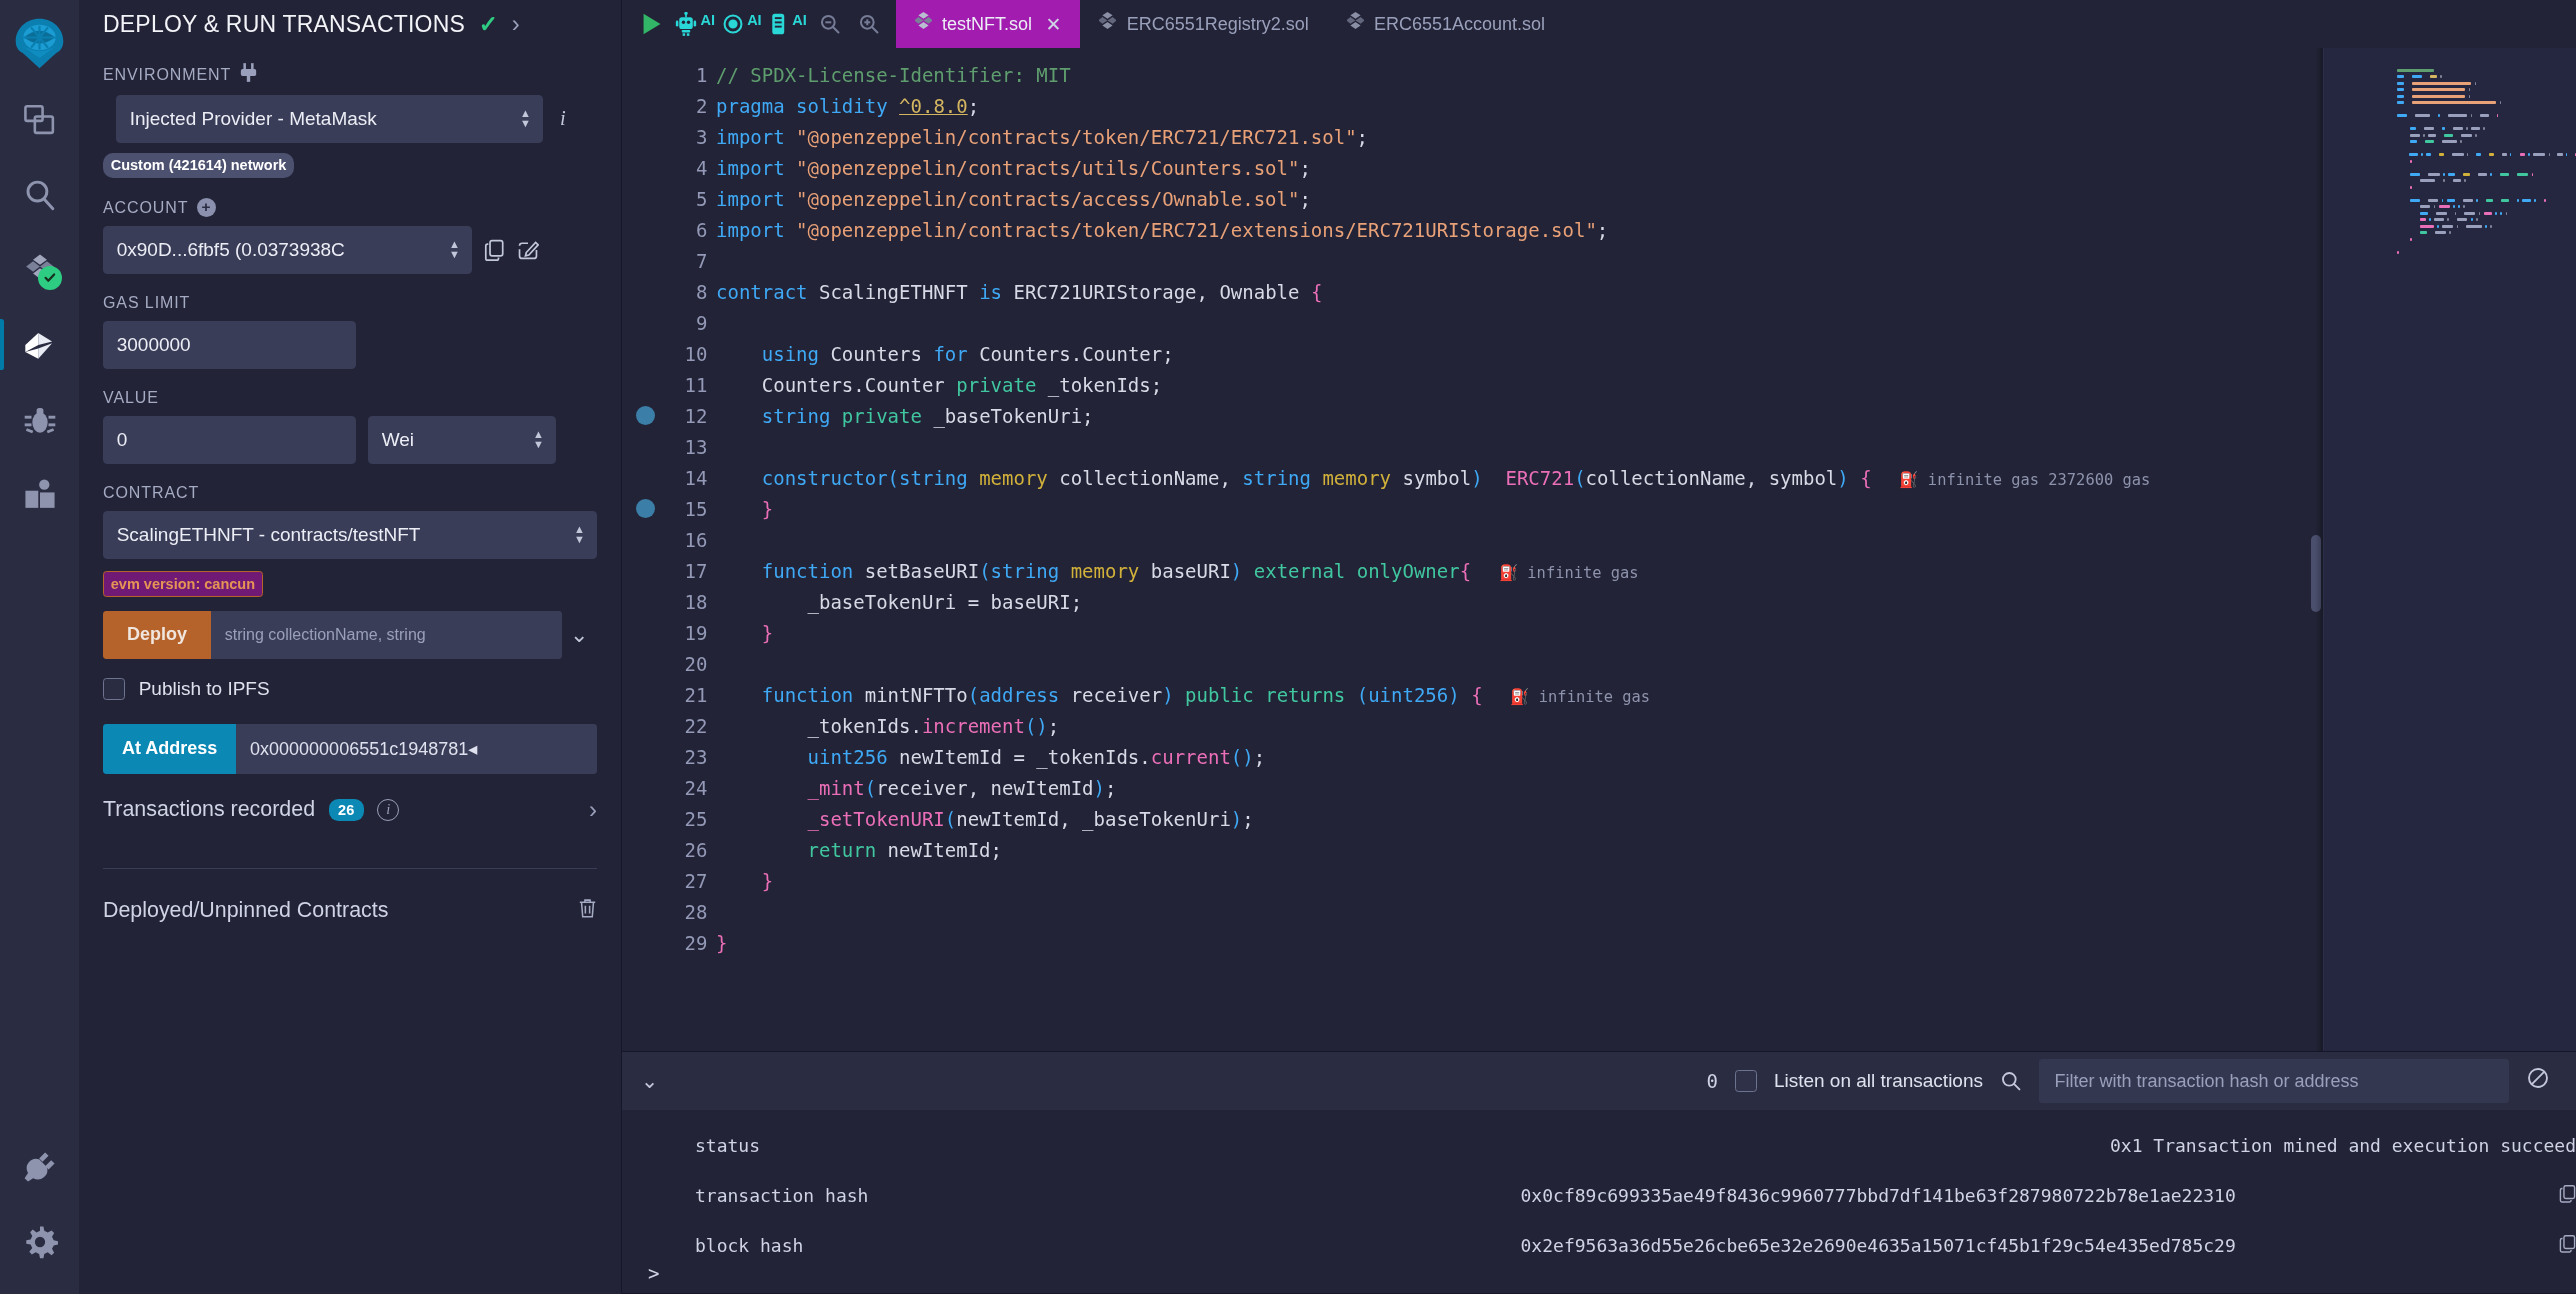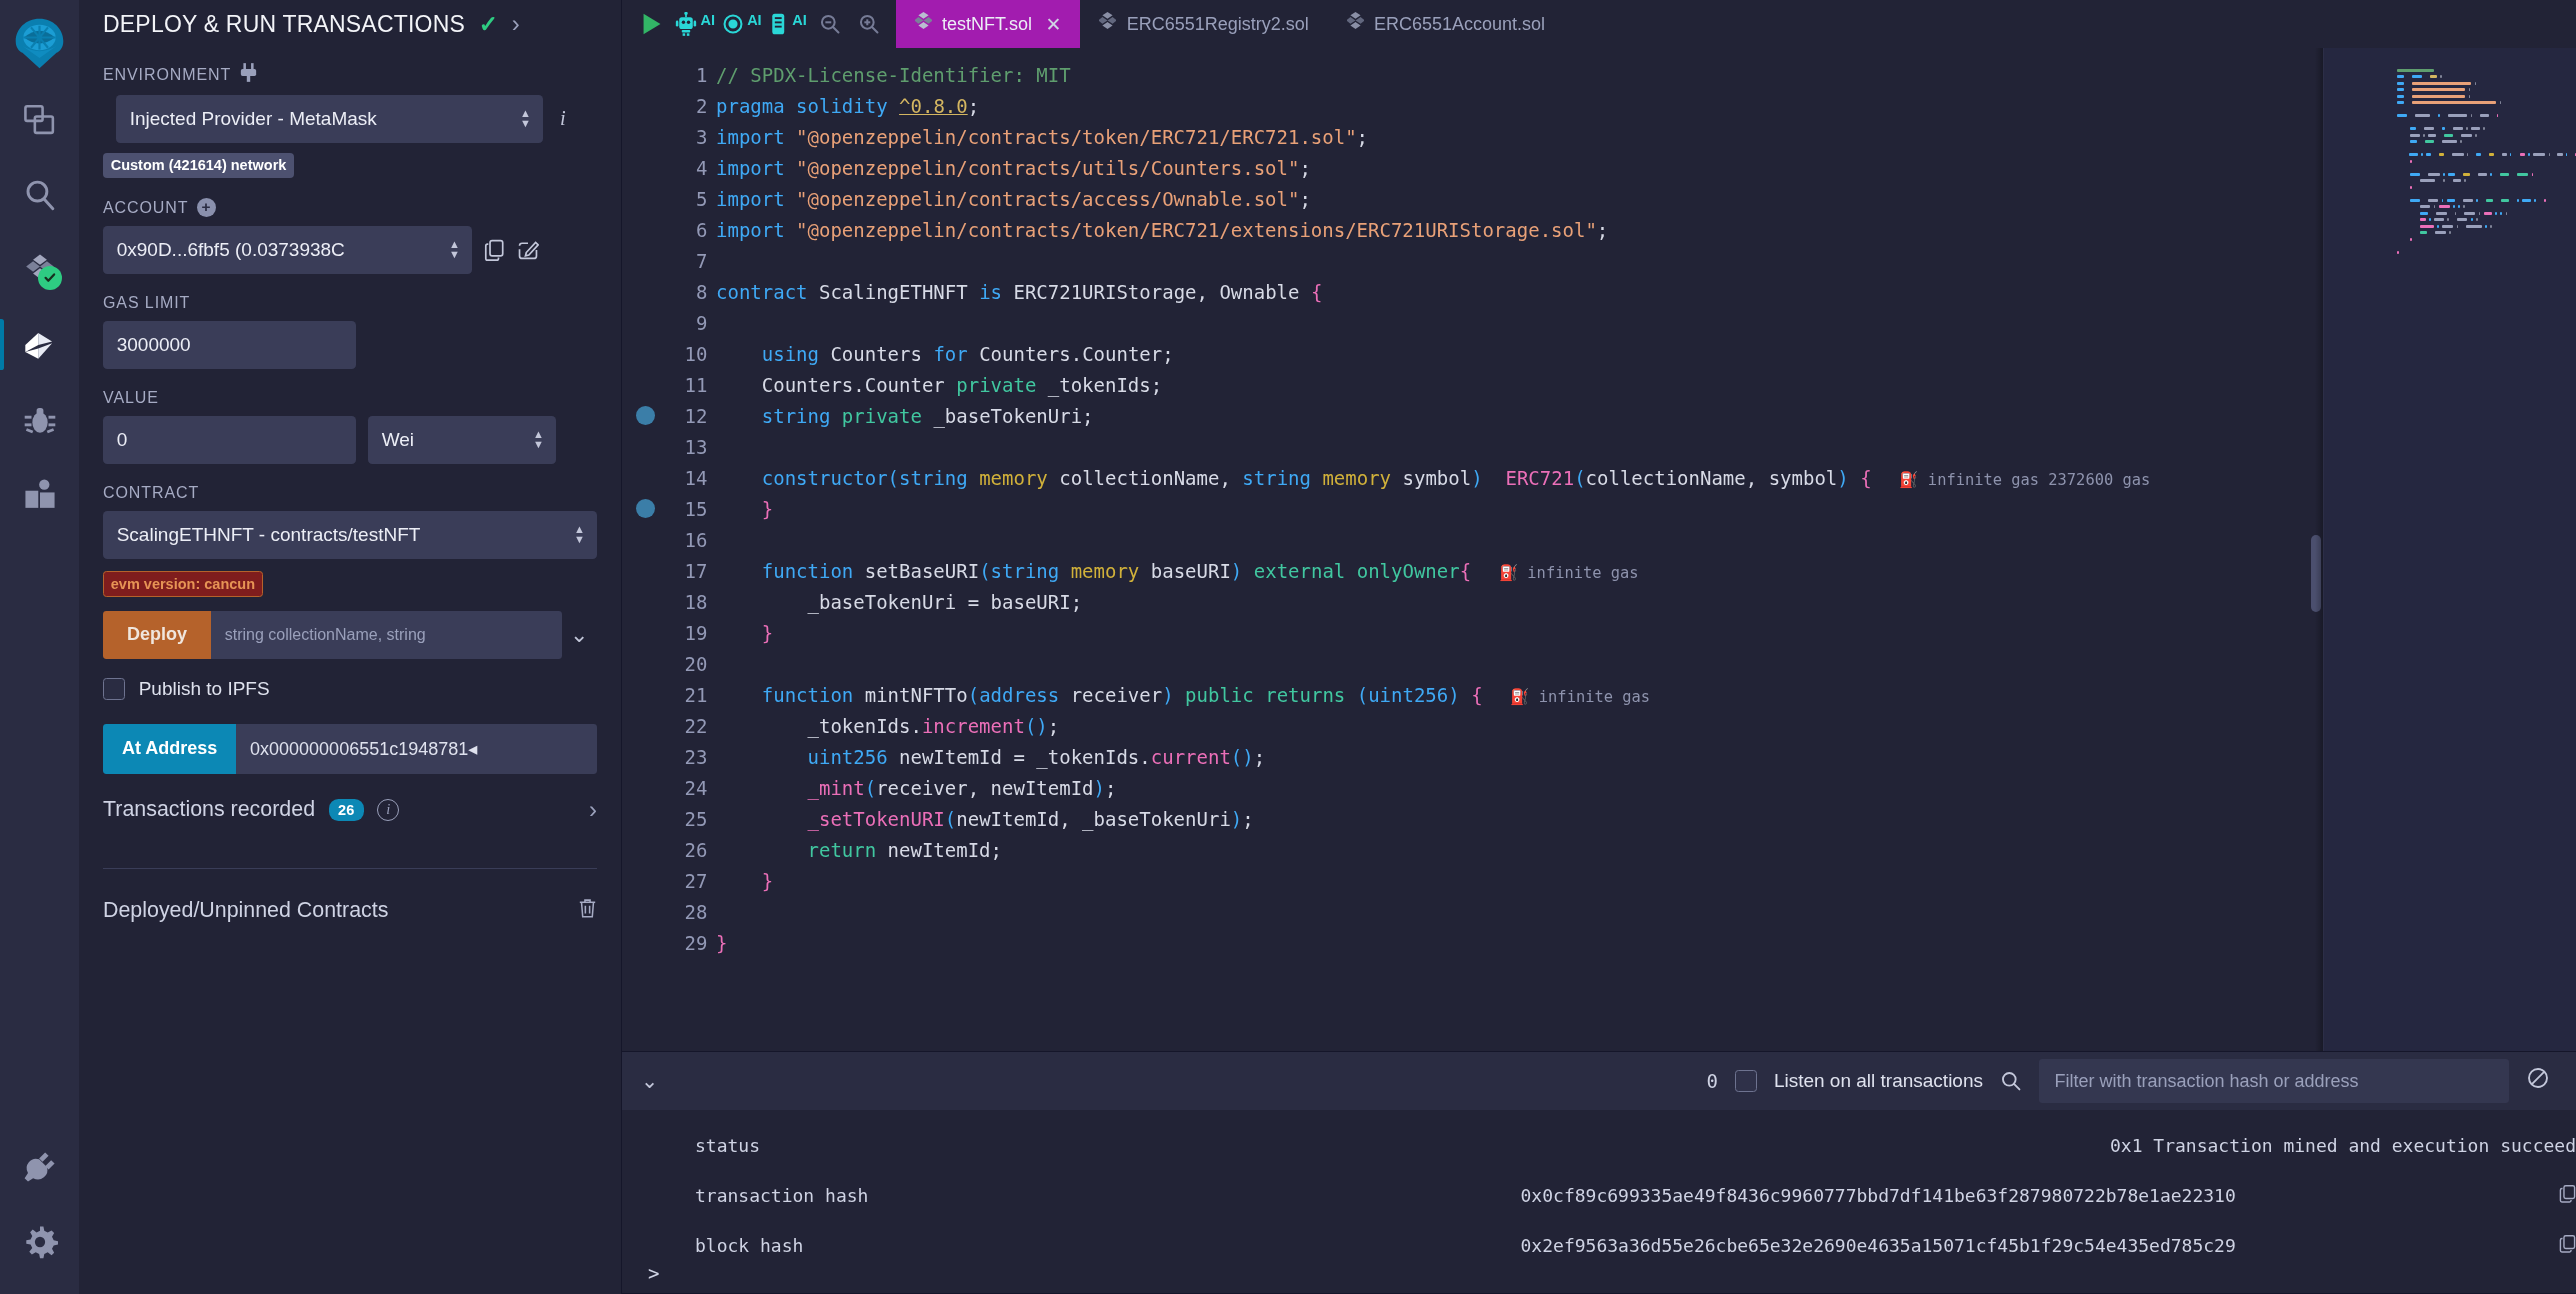--- a/index.html
+++ b/index.html
@@ -66,33 +66,33 @@
   }
   .sel { position: relative; padding-right: 41px; }
   .spin {
     position: absolute; right: 12px; top: 50%; transform: translateY(-50%);
     display: flex; flex-direction: column; gap: 2.6px; color: #c3c7da;
   }
   .spin i { font-style: normal; font-size: 11px; line-height: 7.7px; }
   .badge-net {
     display:inline-block; margin-top: 10.2px;
     background: #4d5170; color: #fff; font-size: 14.5px; font-weight: bold;
-    padding: 4.3px 7.7px; border-radius: 4px;
+    padding: 4.3px 7.7px; border-radius: 10px;
   }
   .info-i { color: #c3c7da; font-size: 20.5px; font-style: italic; font-family: "Liberation Serif", serif; padding: 0 5.1px;}
   .plus-circ {
     width: 19px; height: 19px; border-radius: 50%; background: #8a90ad;
     color: #2a2c42; font-size: 15.4px; line-height: 17px; text-align: center; font-weight: bold;
   }
   .row { display: flex; align-items: center; gap: 12px; }
   .ic-btn { color: #c3c7da; cursor: pointer; display:flex; align-items:center; }
 
   .evm-badge {
     display: inline-block; margin: 12px 0 0 0;
-    border: 0.9px solid #b5622b; color: #e69455; background: #7f1d1d;
+    border: 0.9px solid #b5622b; color: #e69455; background: #701a75;
     font-size: 14.5px; font-weight: bold; padding: 4.3px 6.8px; border-radius: 3.4px;
   }
   .deploy-row { display:flex; align-items:center; margin-top: 13.7px; }
   .btn-deploy {
     background: #b5622b; color: #f0e6dd; border: none; border-radius: 3.4px 0 0 3.4px;
     height: 48px; padding: 0 24px; font-size: 18px; font-weight: bold; cursor: pointer;
     font-family: "Liberation Sans", sans-serif;
   }
   .deploy-args {
     background: #3a3d58; color: #9aa0bb; height: 48px; flex: 1 1 auto;

